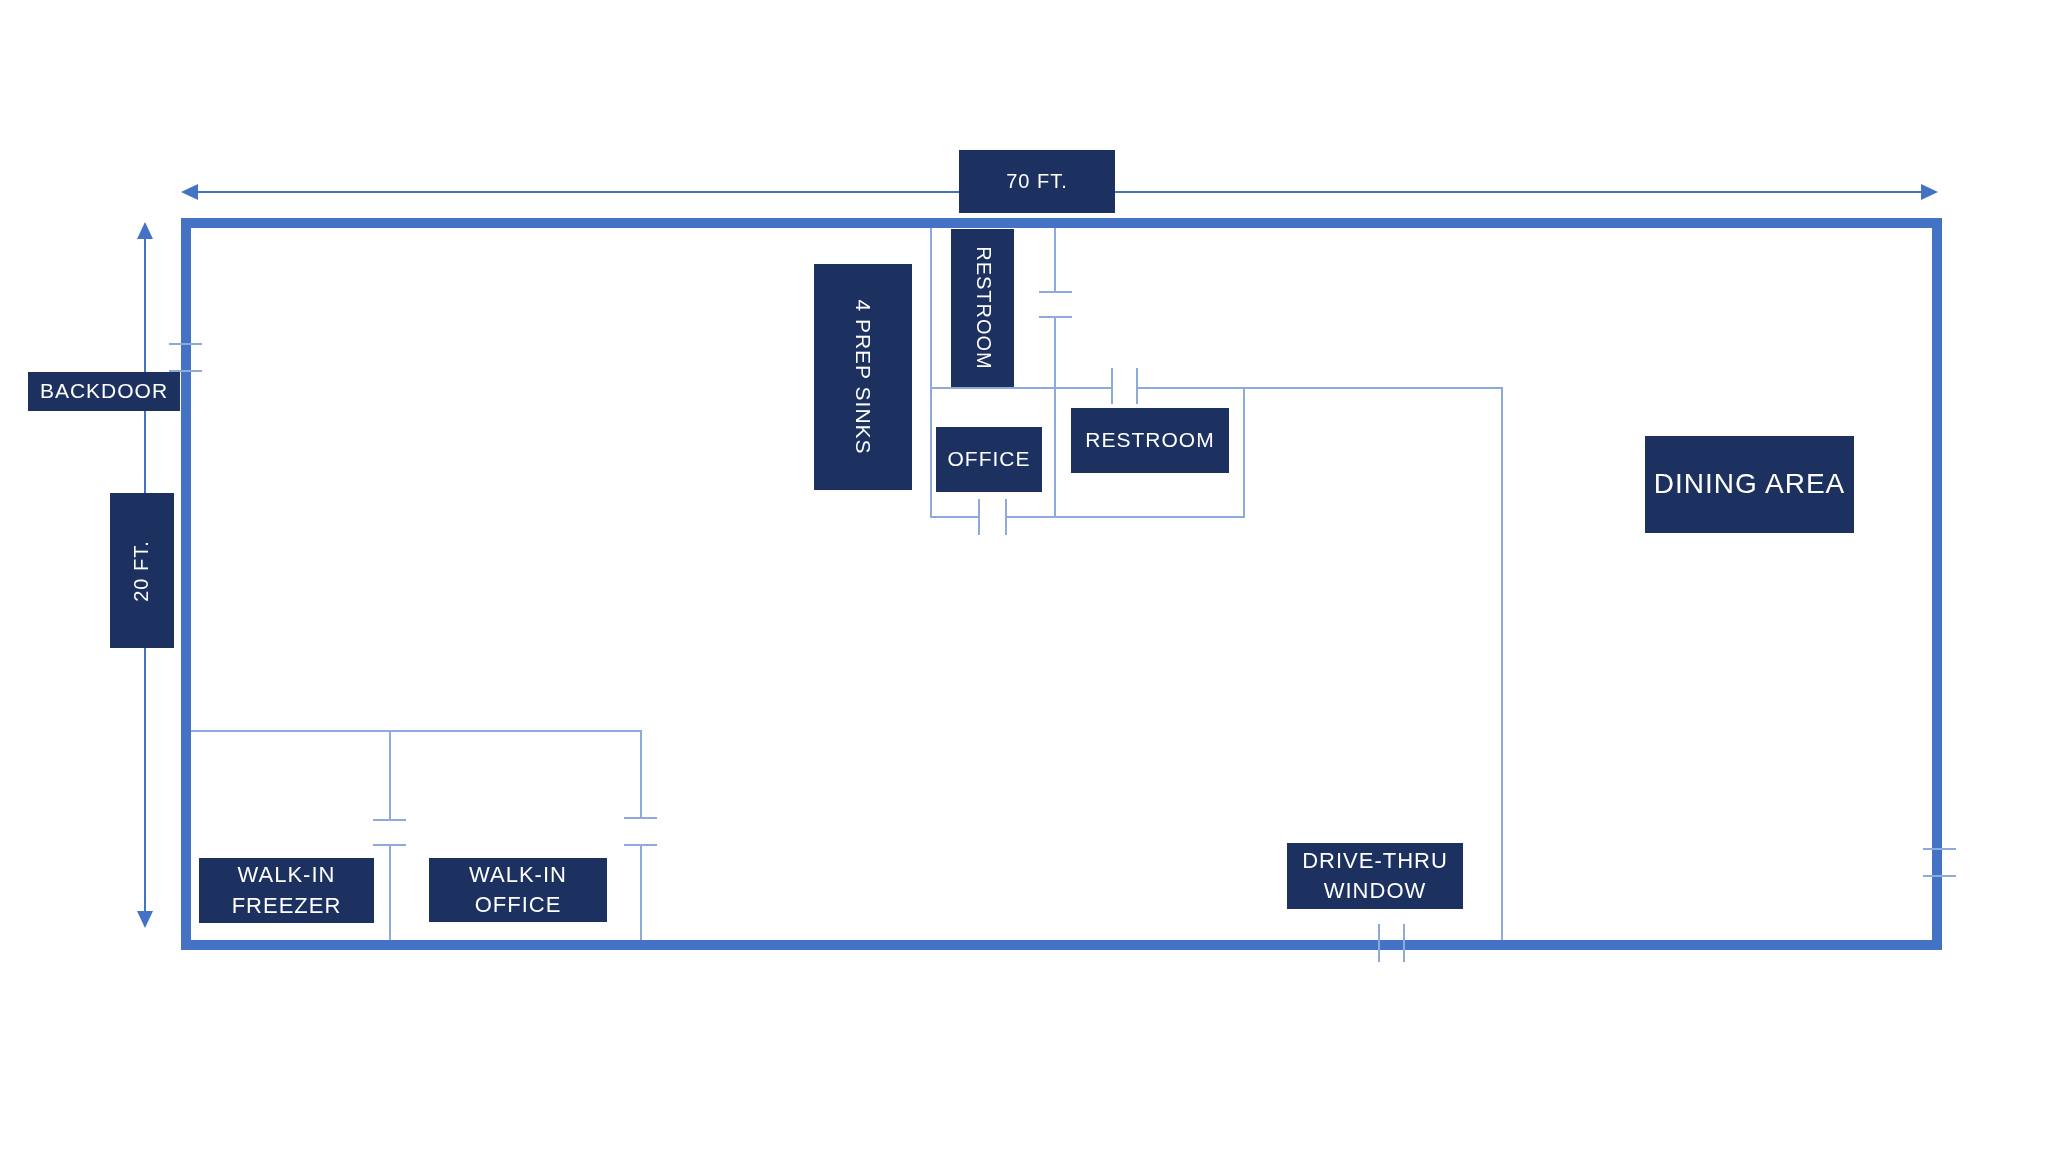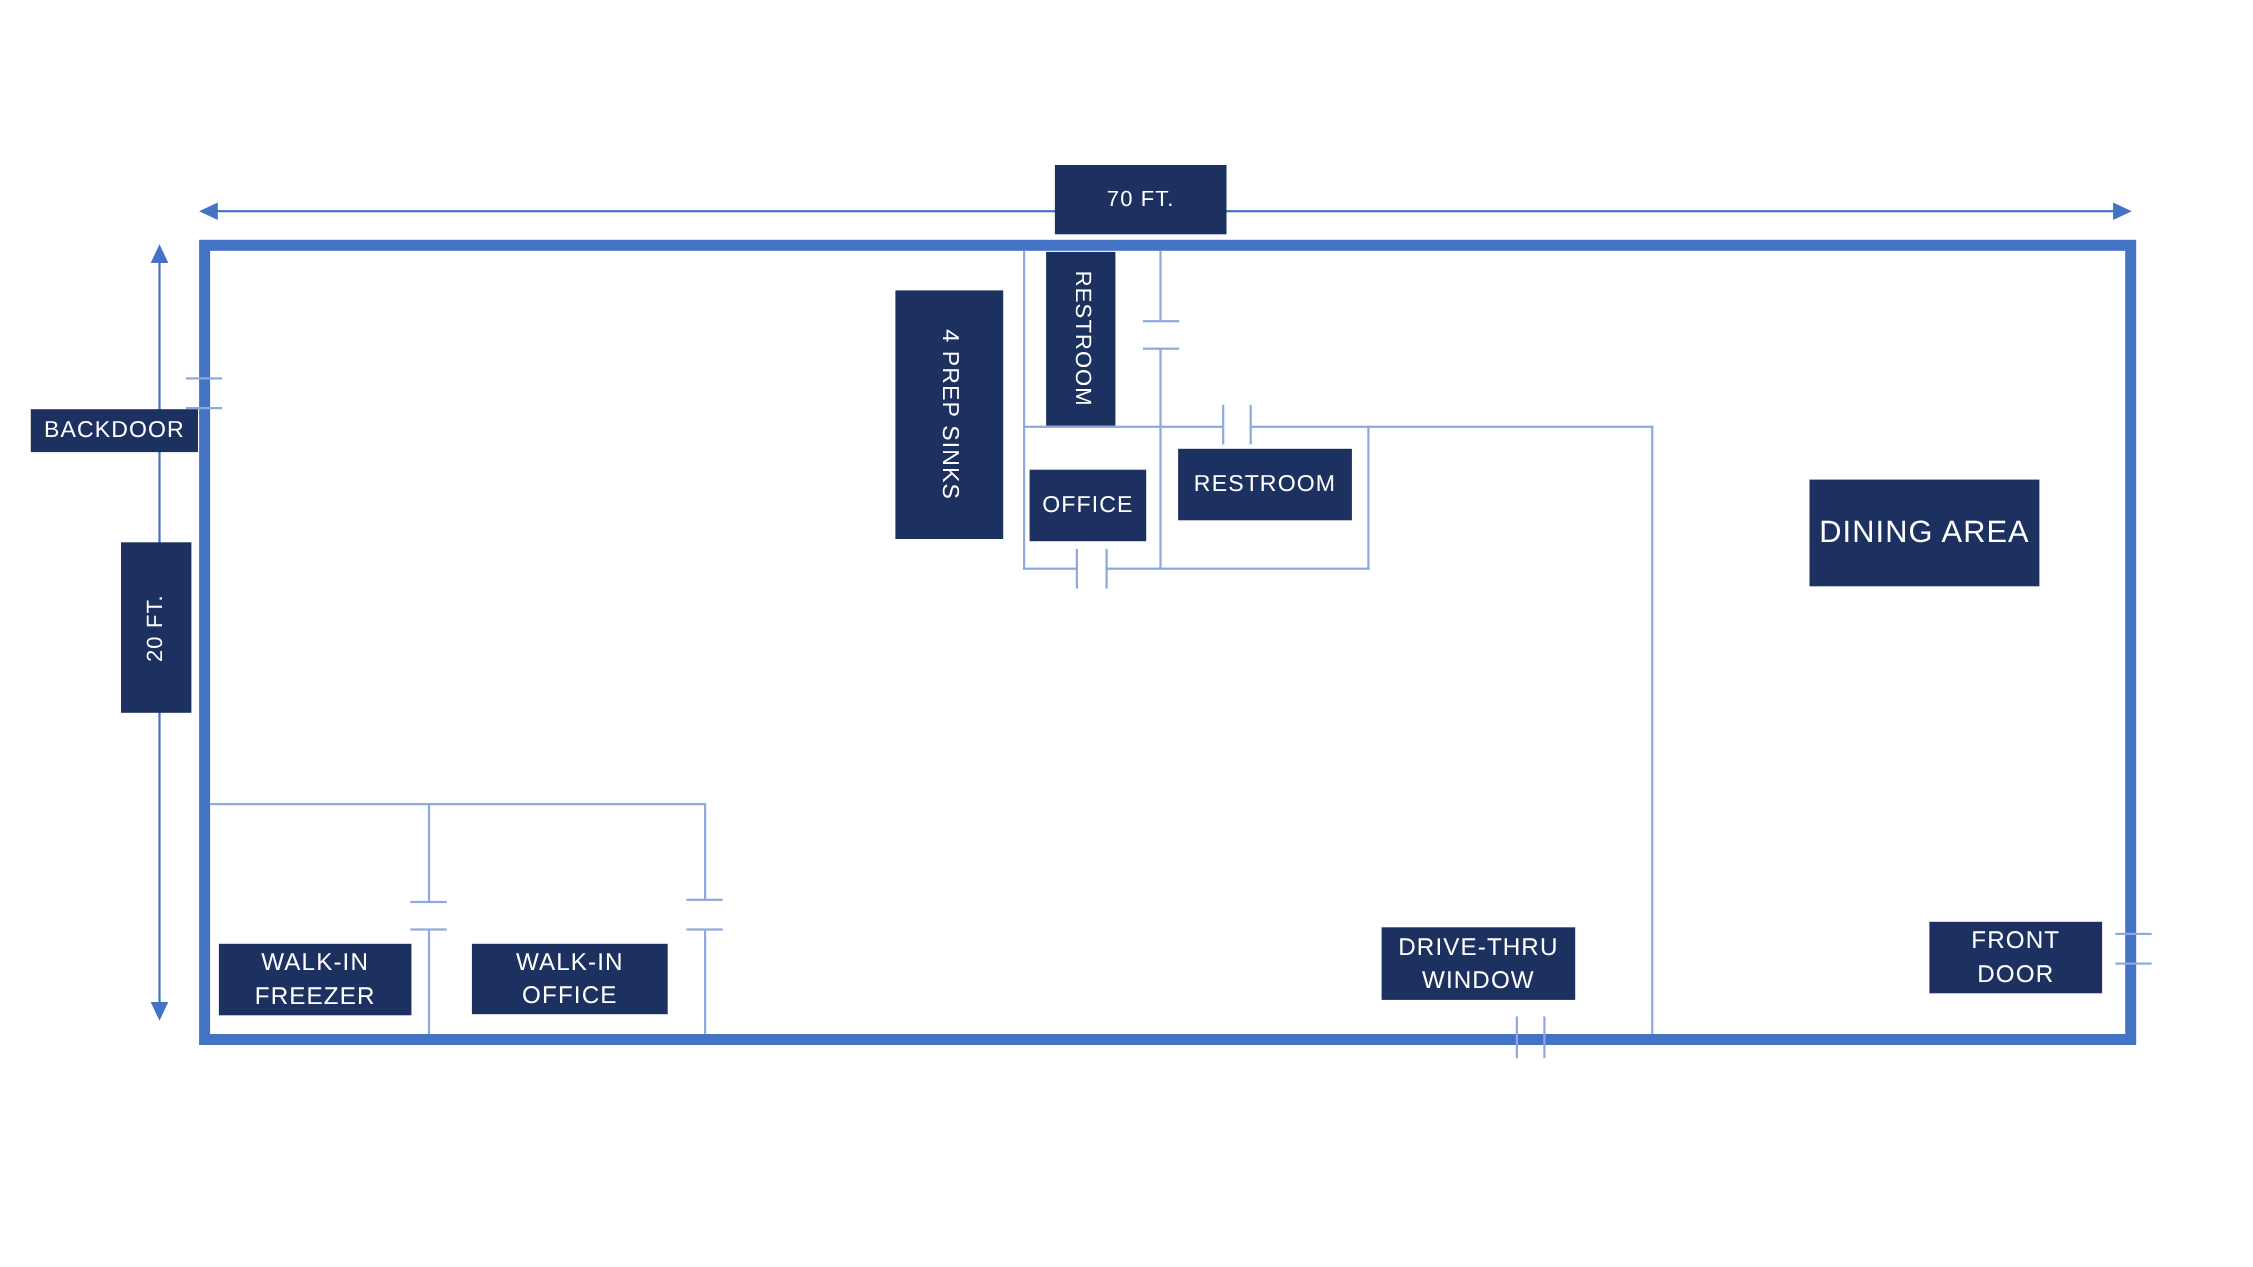--- a/index.html
+++ b/index.html
@@ -131,23 +131,19 @@
     <span>WALK-IN</span>
     <span>FREEZER</span>
   </div>
 
   <div class="tag fs22" style="left:405px;top:858px;width:178px;height:64px;">
     <span>WALK-IN</span>
     <span>OFFICE</span>
   </div>
 
 
-  <div class="tag fs22" style="left:1232px;top:843px;width:176px;height:66px;">
+  <div class="tag fs22" style="left:1263px;top:843px;width:176px;height:66px;">
     <span>DRIVE-THRU</span>
     <span>WINDOW</span>
   </div>
 
-  <div class="tag fs22" style="left:1730px;top:838px;width:157px;height:65px;">
-    <span>FRONT</span>
-    <span>DOOR</span>
-  </div>
 
 </div>
 
 </body></html>

